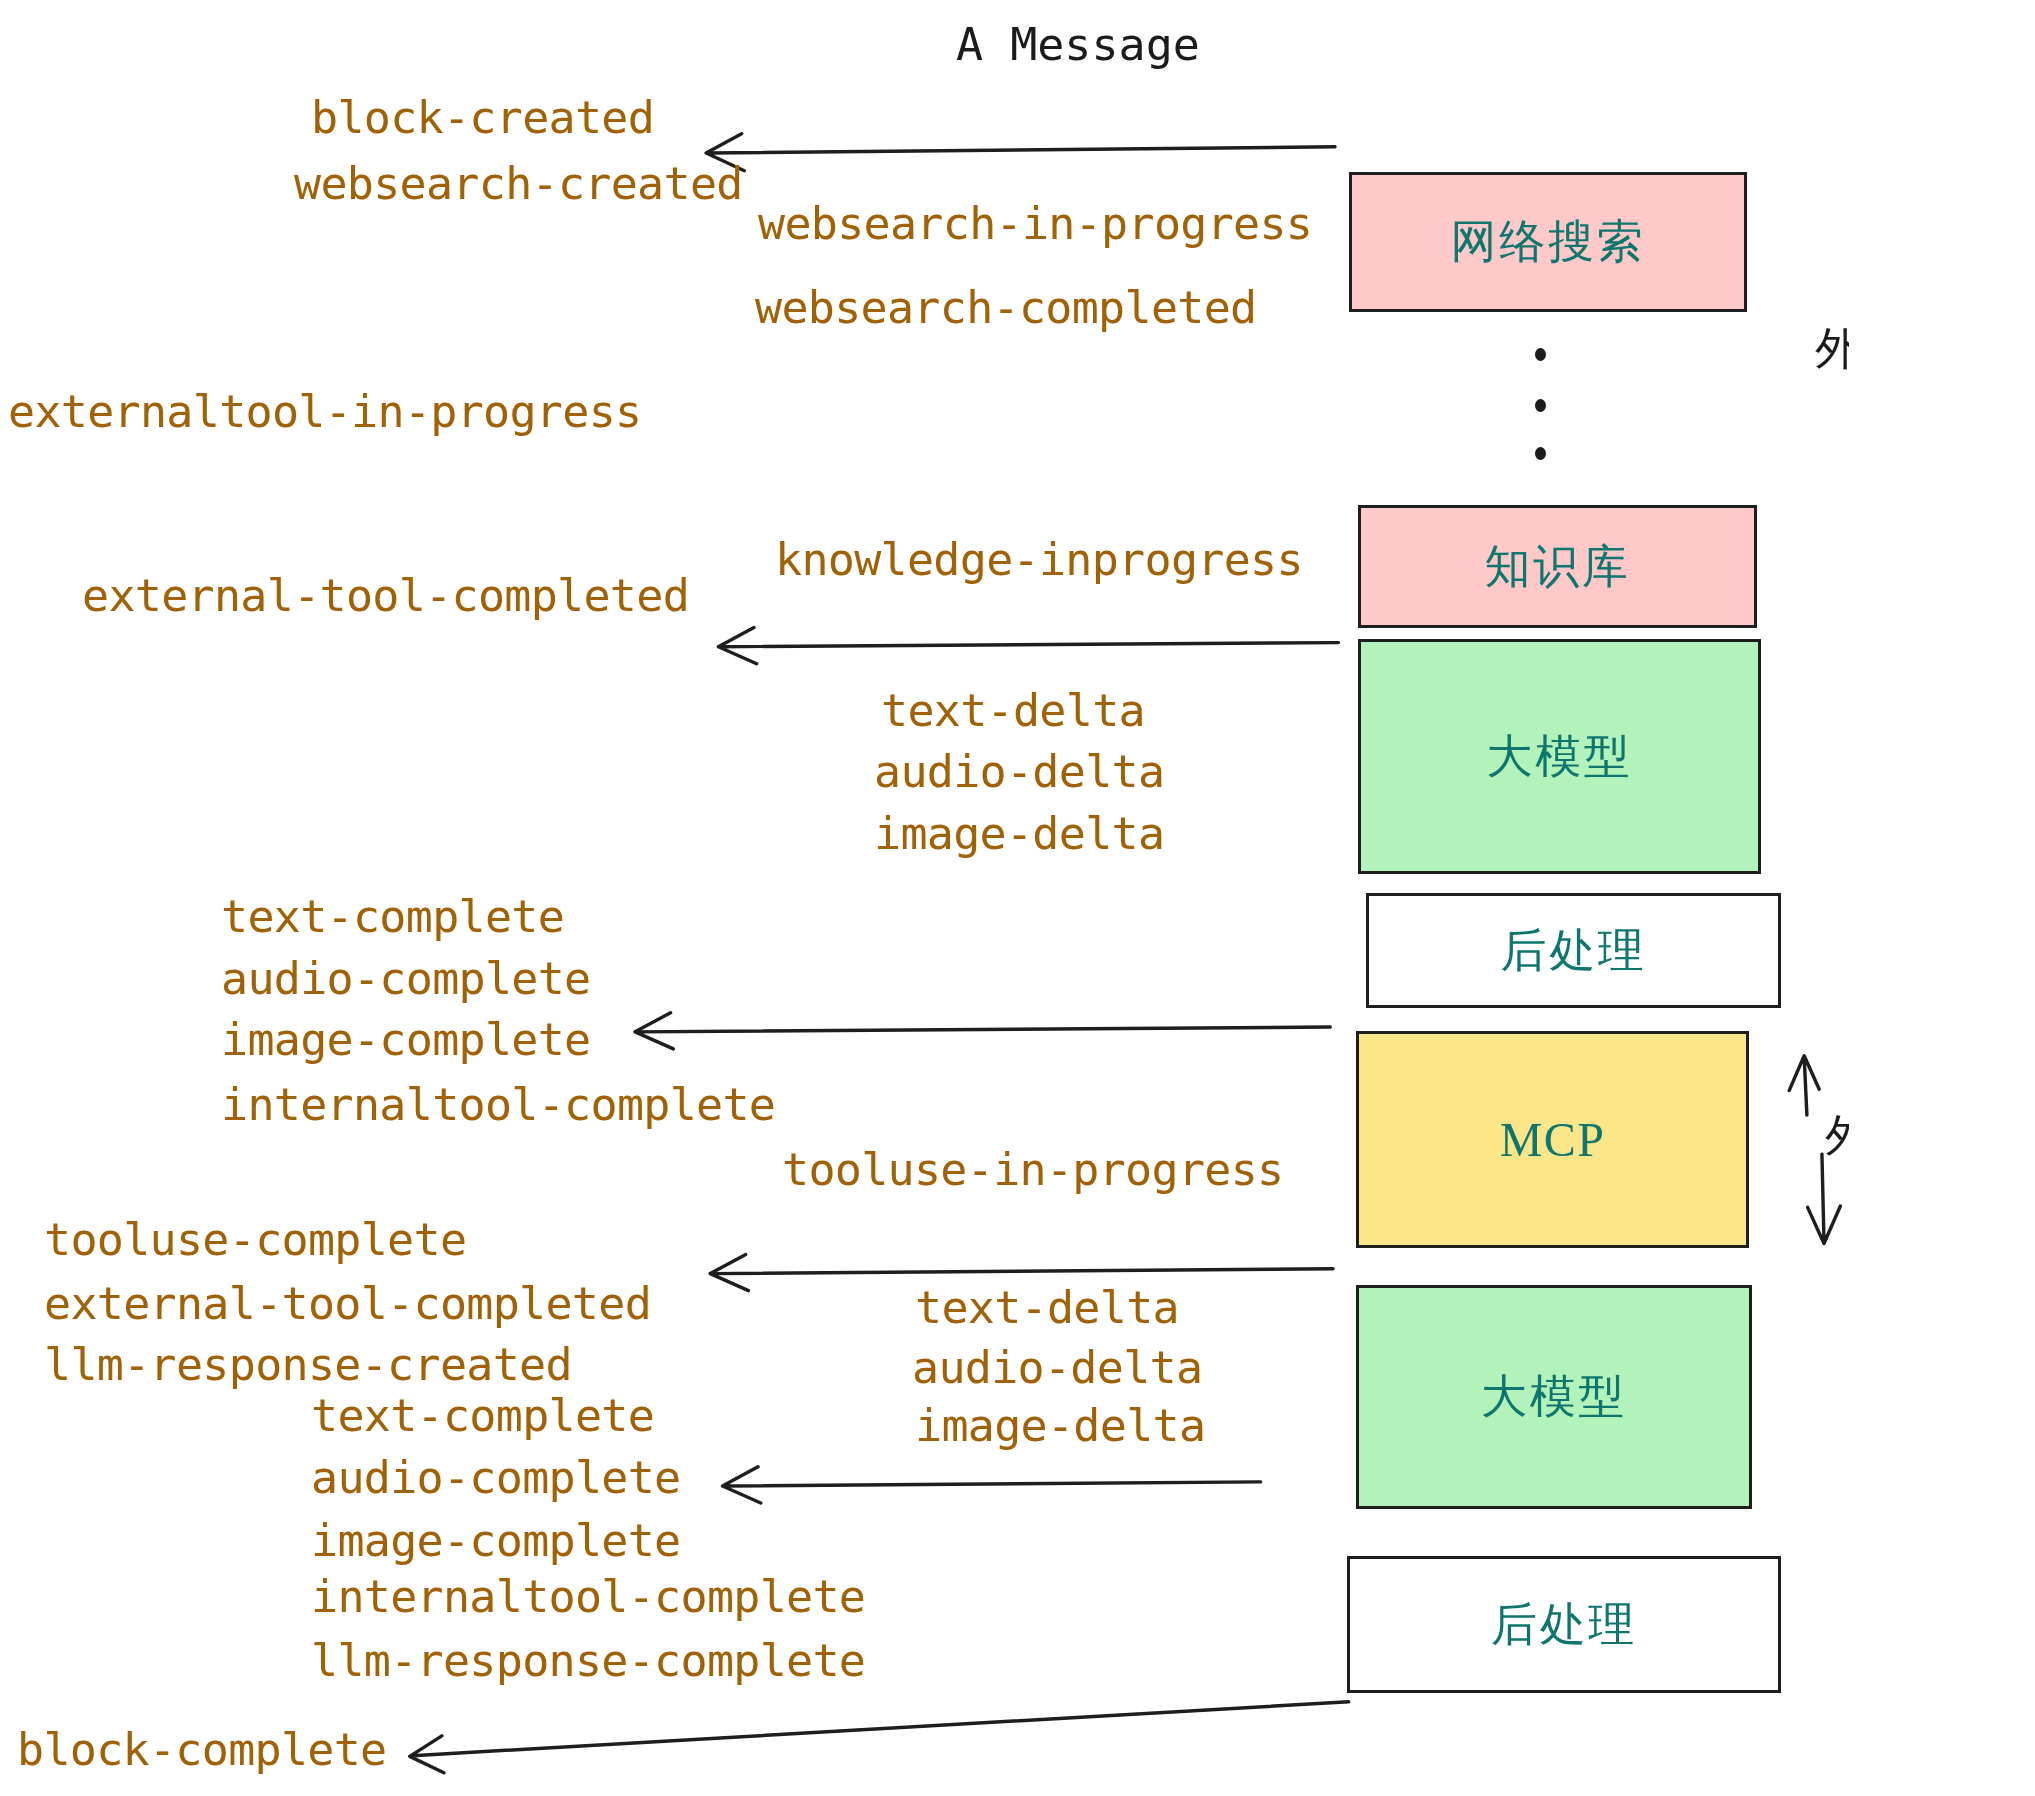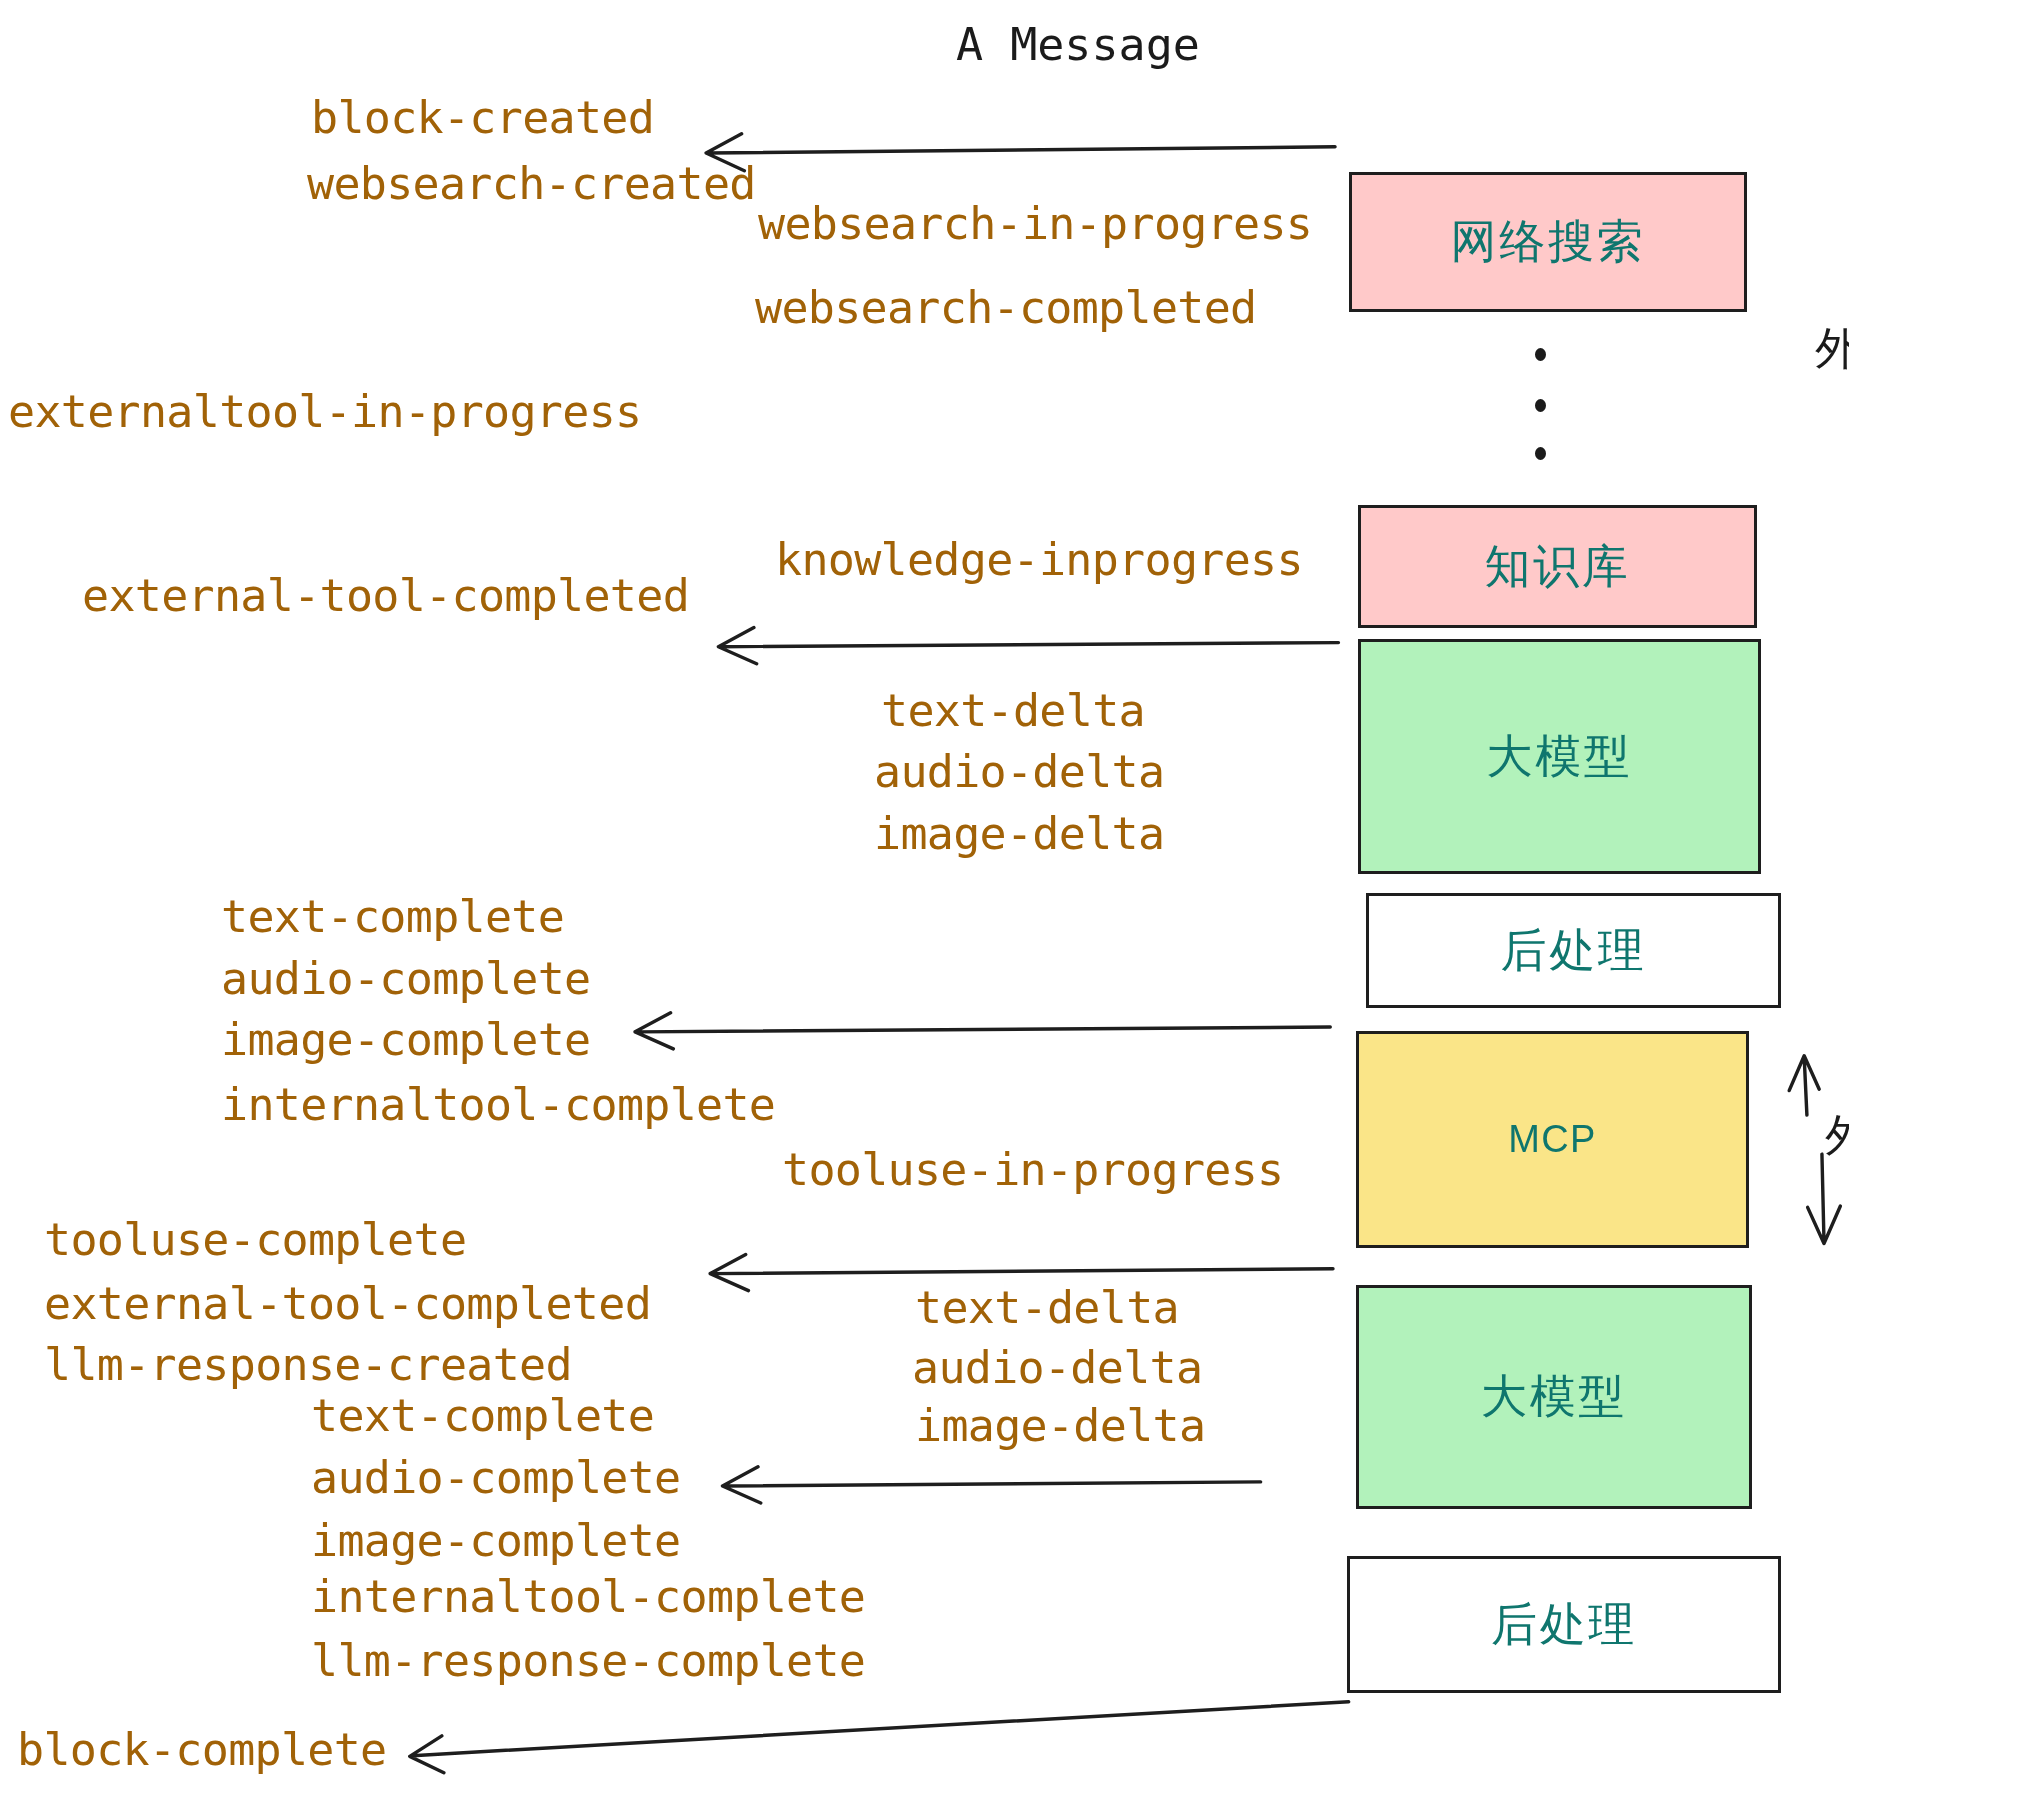--- a/index.html
+++ b/index.html
@@ -34,22 +34,22 @@
     display:flex;align-items:center;justify-content:center;
   }
   .nlabel{
     font-family:"DejaVu Sans", "Liberation Sans", sans-serif;
     font-size:46px;
     color:#0f766e;
     letter-spacing:2.7px;
     white-space:nowrap;
   }
   .nlabel.latin{
-    font-family:Liberation Sans, sans-serif;
-    font-size:38px;
+    font-family:Liberation Serif, serif;
+    font-size:48px;
     letter-spacing:1.4px;
     text-align:right;
   }
   .side-label{
     position:absolute;
     font-family:"DejaVu Sans", "Liberation Sans", sans-serif;
     font-size:45px;line-height:49px;
     color:#1b1b1b;
     letter-spacing:4.1px;
     white-space:nowrap;
@@ -104,21 +104,21 @@
   </div>
 
   <div class="dot" style="left:1535px;top:348px;"></div>
   <div class="dot" style="left:1535px;top:399px;"></div>
   <div class="dot" style="left:1535px;top:447px;"></div>
 
   <div class="side-label" style="left:1815px;top:324px;">外部工具</div>
   <div class="side-label" style="left:1825px;top:1111px;">外部工具</div>
 
   <div class="ev" style="left:311px;top:95px;">block-created</div>
-  <div class="ev" style="left:307px;top:161px;">websearch-created</div>
+  <div class="ev" style="left:294px;top:161px;">websearch-created</div>
   <div class="ev" style="left:758px;top:201px;">websearch-in-progress</div>
   <div class="ev" style="left:755px;top:285px;">websearch-completed</div>
   <div class="ev" style="left:8px;top:389px;">externaltool-in-progress</div>
   <div class="ev" style="left:775px;top:537px;">knowledge-inprogress</div>
   <div class="ev" style="left:82px;top:573px;">external-tool-completed</div>
   <div class="ev" style="left:881px;top:688px;">text-delta</div>
   <div class="ev" style="left:874px;top:749px;">audio-delta</div>
   <div class="ev" style="left:874px;top:811px;">image-delta</div>
   <div class="ev" style="left:221px;top:894px;">text-complete</div>
   <div class="ev" style="left:221px;top:956px;">audio-complete</div>

